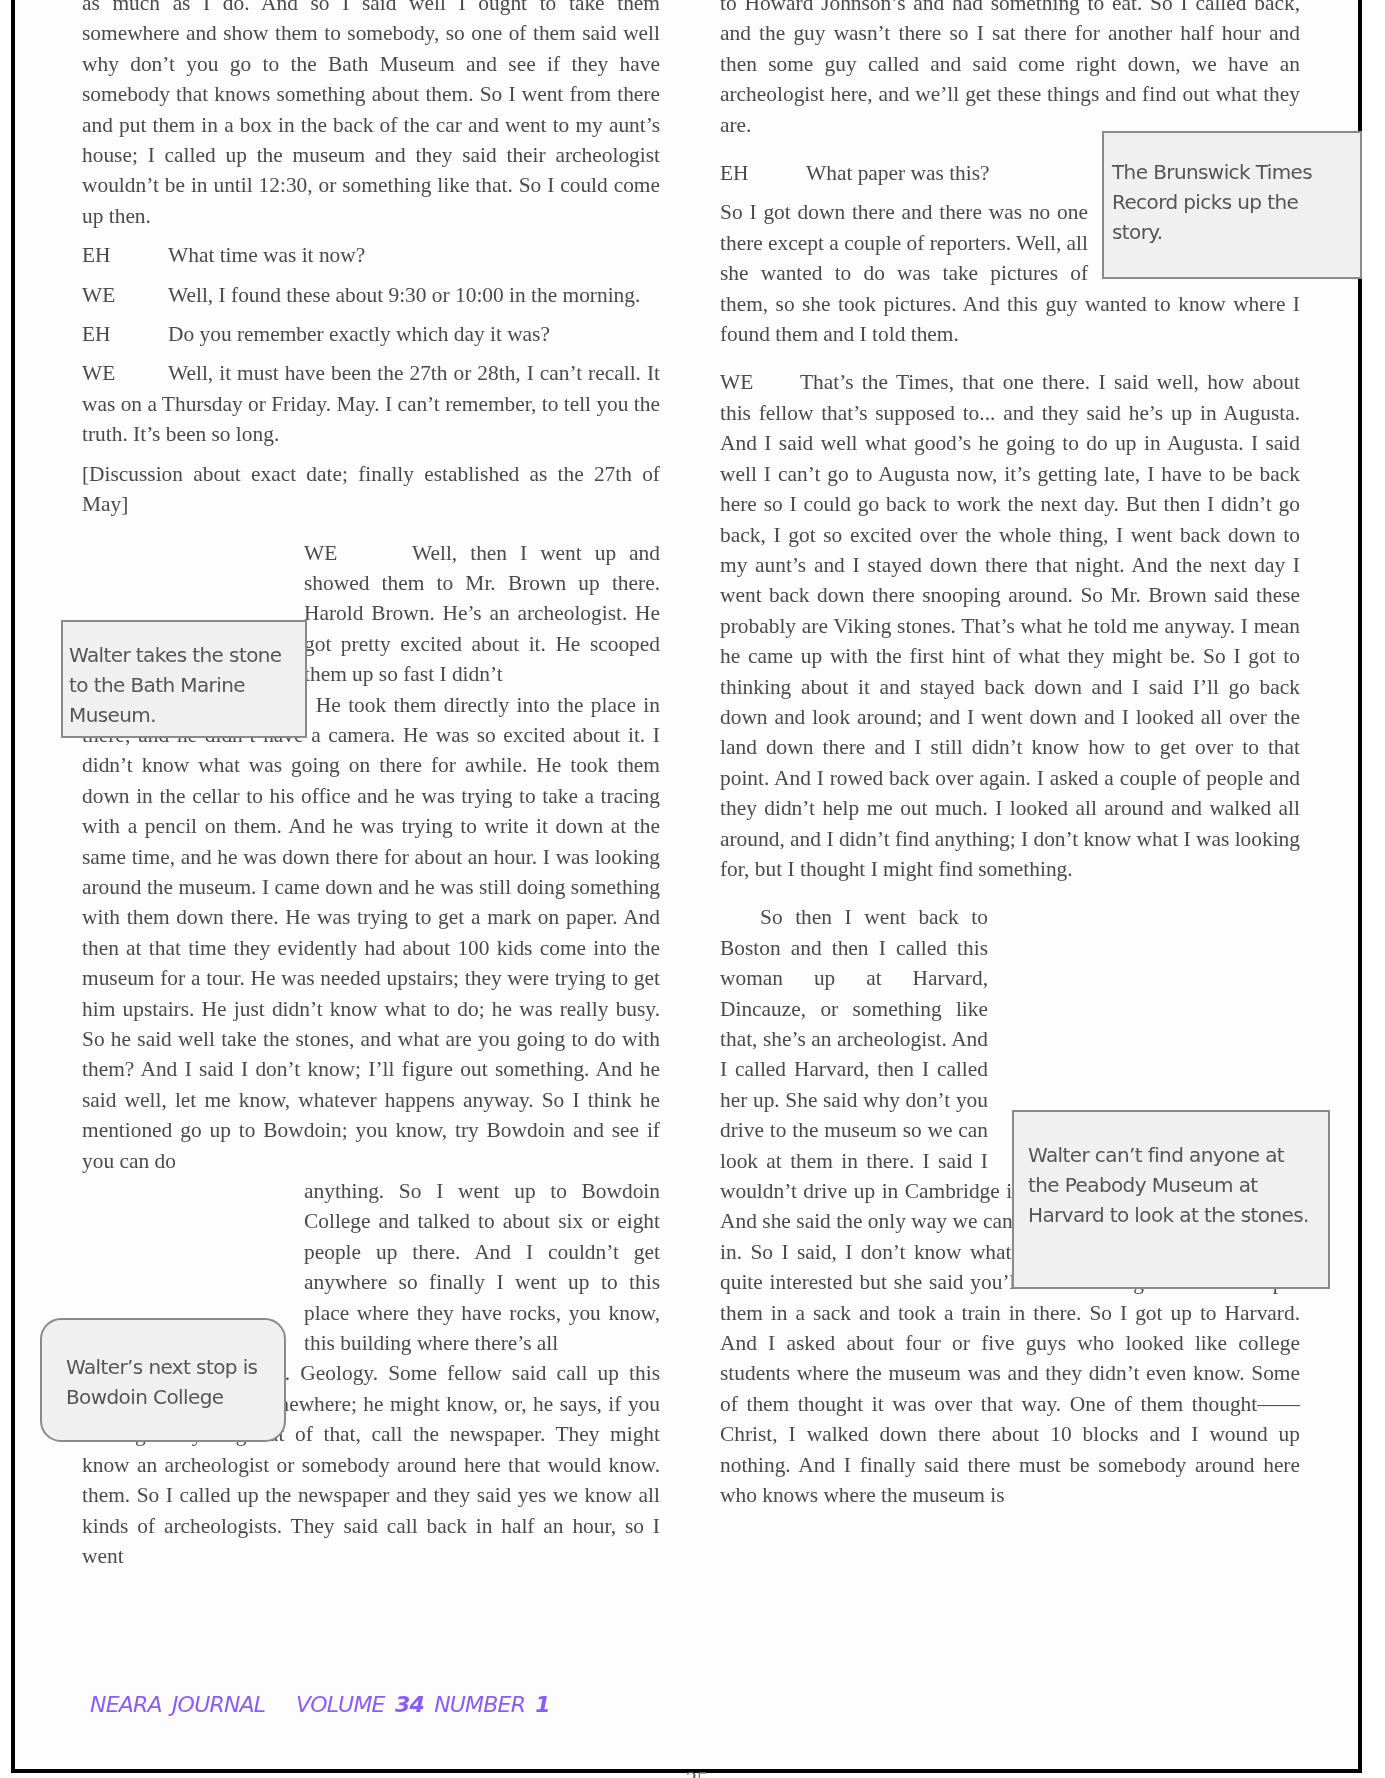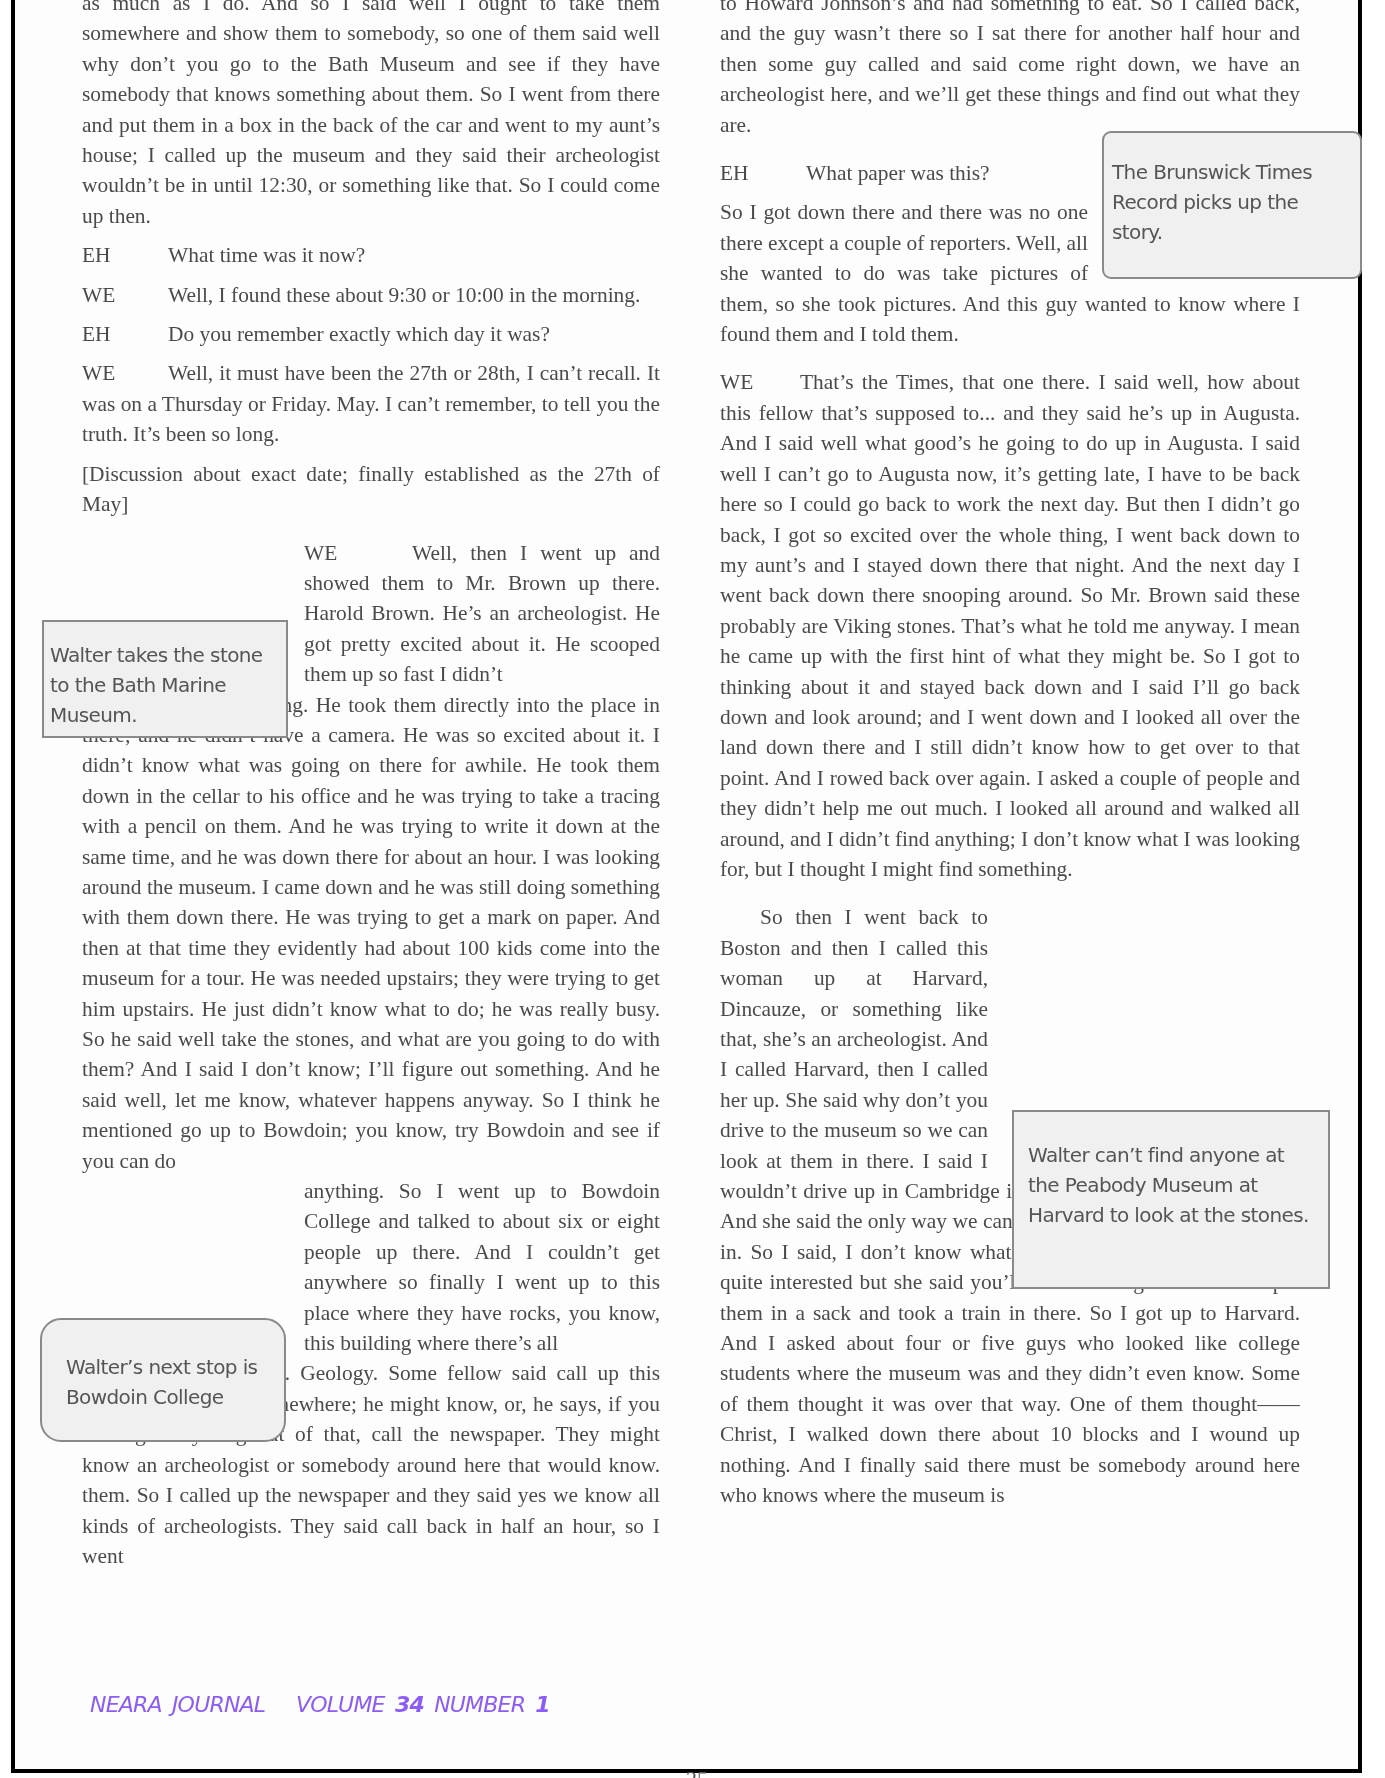--- a/index.html
+++ b/index.html
@@ -19,24 +19,24 @@
   .col p { margin: 0 0 9px 0; }
   .spk { display: inline-block; width: 86px; }
   .spk.wide { width: 108px; }
   .indent { text-indent: 40px; }
   .sidebar {
     font-family: "DejaVu Sans", sans-serif; font-size: 20px; line-height: 30px;
     color: #555; background: #f1f0f0; border: 2px solid #8a8a8a;
     box-sizing: border-box; text-align: left; letter-spacing: -0.6px;
   }
   .sidebar.abs { position: absolute; }
-  .sb-bath { left: 42px; top: 620px; width: 246px; height: 118px; padding: 18px 6px 0 6px; }
+  .sb-bath { left: 61px; top: 620px; width: 246px; height: 118px; padding: 18px 6px 0 6px; }
   .sb-bowdoin { left: 40px; top: 1318px; width: 246px; height: 124px; padding: 32px 8px 0 24px; border-radius: 21px; }
   .float-r { float: right; margin: 0 0 6px 14px; }
-  .sb-brunswick { width: 260px; height: 148px; padding: 24px 8px 0 8px; margin-right: -62px; margin-top: -18px; border-radius: 9px; }
+  .sb-brunswick { width: 260px; height: 148px; padding: 24px 8px 0 8px; margin-right: -62px; margin-top: -18px; }
   .footer {
     position: absolute; left: 90px; top: 1692px;
     font-family: "DejaVu Sans", sans-serif; font-style: italic; font-size: 22px;
     color: #8b5cf6; letter-spacing: -0.8px; word-spacing: 4px;
   }
   .footer b { font-weight: bold; }
   .page-num {
     position: absolute; left: 686px; top: 1766px;
     font-family: "Liberation Serif", serif; font-size: 22px; color: #555;
   }

